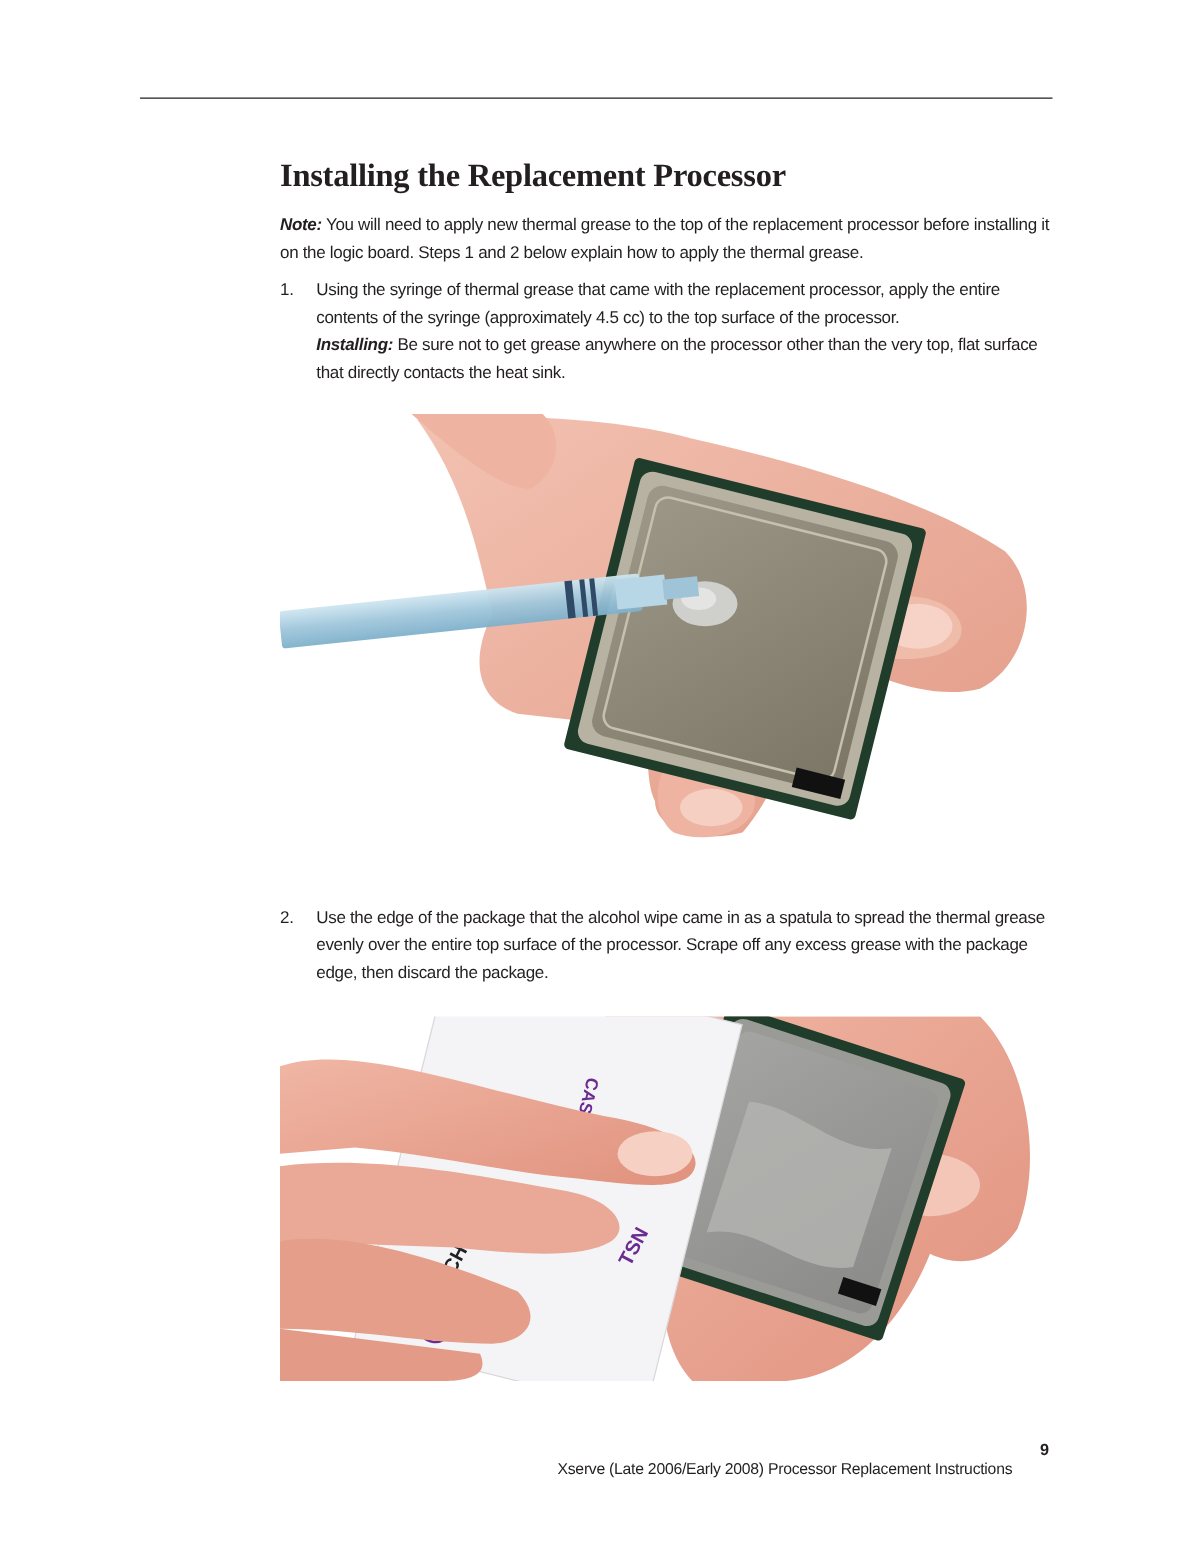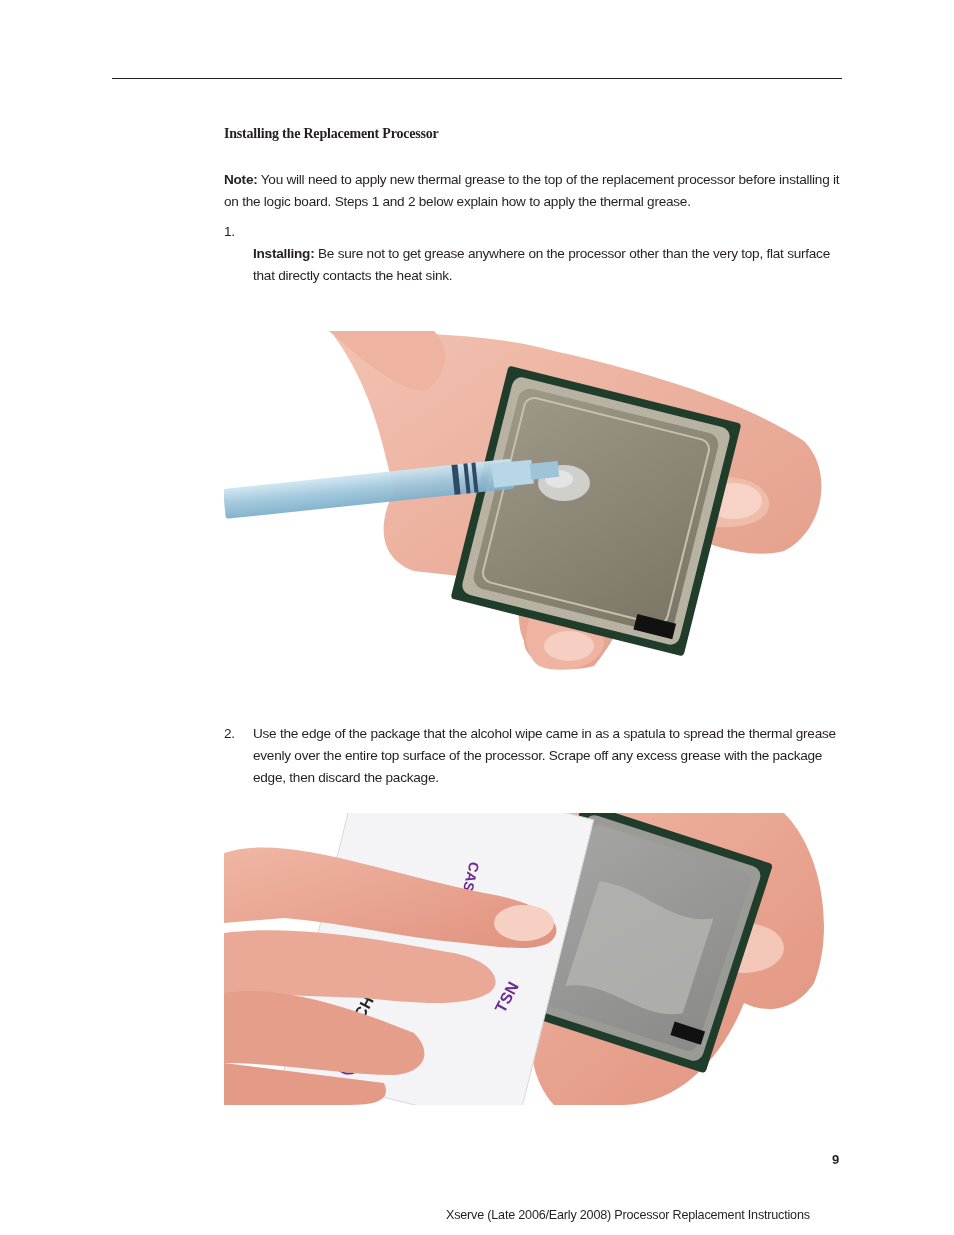--- a/index.html
+++ b/index.html
@@ -1,46 +1,46 @@
 <!DOCTYPE html>
 <html><head>
   <meta charset="utf-8">
   <style>
     html, body { margin: 0; padding: 0; background: #ffffff; }
     body { width: 954px; height: 1235px; position: relative; overflow: hidden; font-family: "Liberation Sans", sans-serif; color: #231f20; }
     .rule { position: absolute; left: 112px; top: 78px; width: 730px; height: 1px; background: #231f20; }
-    .title { position: absolute; left: 224px; top: 126px; font-family: "Liberation Serif", serif; font-weight: bold; font-size: 14px; letter-spacing: -0.2px; color: #231f20; margin: 0; }
+    .title { position: absolute; left: 224px; top: 126px; font-family: "Liberation Serif", serif; font-weight: bold; font-size: 26px; letter-spacing: -0.2px; color: #231f20; margin: 0; }
     .note { position: absolute; left: 224px; top: 169px; width: 625px; font-size: 13.6px; line-height: 22px; letter-spacing: -0.25px; }
-    .note b, .step b { font-weight: bold; }
+    .note b, .step b { font-weight: bold; font-style: italic; }
     .step { position: absolute; left: 224px; width: 625px; font-size: 13.6px; line-height: 22px; letter-spacing: -0.25px; }
     .step .num { position: absolute; left: 0; top: 0; }
     .step .body { margin-left: 29px; }
     .step1 { top: 221px; }
     .step2 { top: 723px; }
     .photo { position: absolute; overflow: hidden; background: #ffffff; }
     .photo1 { left: 224px; top: 331px; width: 608px; height: 345px; }
     .photo2 { left: 224px; top: 813px; width: 608px; height: 292px; }
-    .footer { position: absolute; left: 446px; top: 1208px; font-size: 12.6px; letter-spacing: -0.2px; }
+    .footer { position: absolute; left: 446px; top: 1168px; font-size: 12.6px; letter-spacing: -0.2px; }
     .pagenum { position: absolute; left: 832px; top: 1152px; font-size: 13px; font-weight: bold; }
   </style>
 </head>
 <body>
 
 <div class="rule"></div>
 
 <h1 class="title">Installing the Replacement Processor</h1>
 
 <div class="note">
   <b>Note:</b><span> You will need to apply new thermal grease to the top of the replacement processor before installing it on the logic board. Steps 1 and 2 below explain how to apply the thermal grease.</span>
 </div>
 
 <div class="step step1">
   <span class="num">1.</span>
   <div class="body">
-    <br>
+    <span>Using the syringe of thermal grease that came with the replacement processor, apply the entire contents of the syringe (approximately 4.5 cc) to the top surface of the processor.</span><br>
     <b>Installing:</b><span> Be sure not to get grease anywhere on the processor other than the very top, flat surface that directly contacts the heat sink.</span>
   </div>
 </div>
 
 <div class="photo photo1" title="Hands holding a processor while a syringe applies thermal grease to its top surface">
   <svg width="608" height="345" viewBox="0 0 608 345">
     <defs>
       <linearGradient id="skinA" x1="0" y1="0" x2="1" y2="1">
         <stop offset="0" stop-color="#f3c2b2"></stop>
         <stop offset="1" stop-color="#e29a86"></stop>

